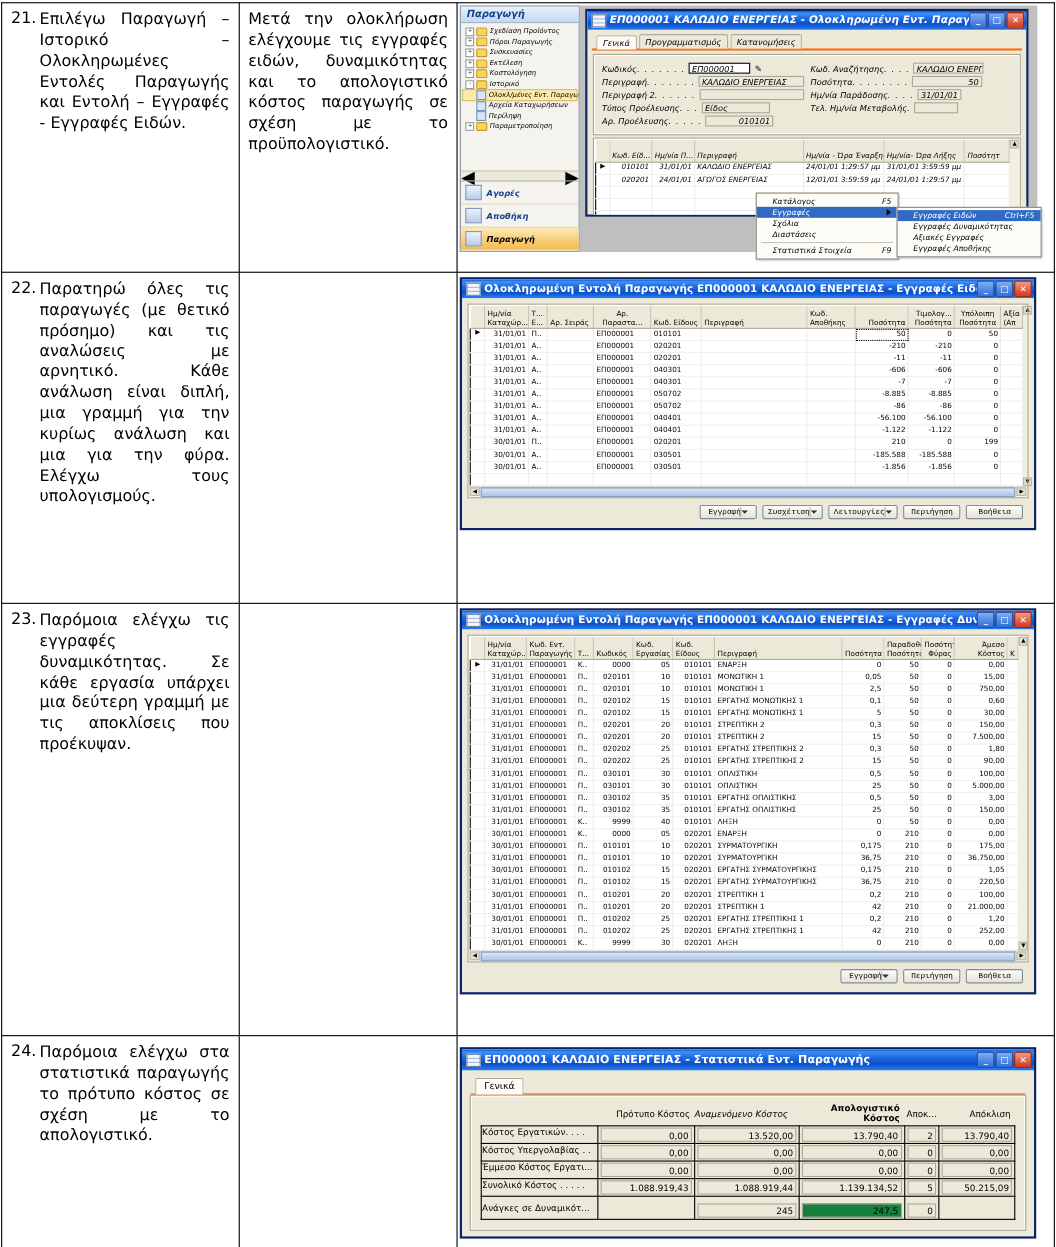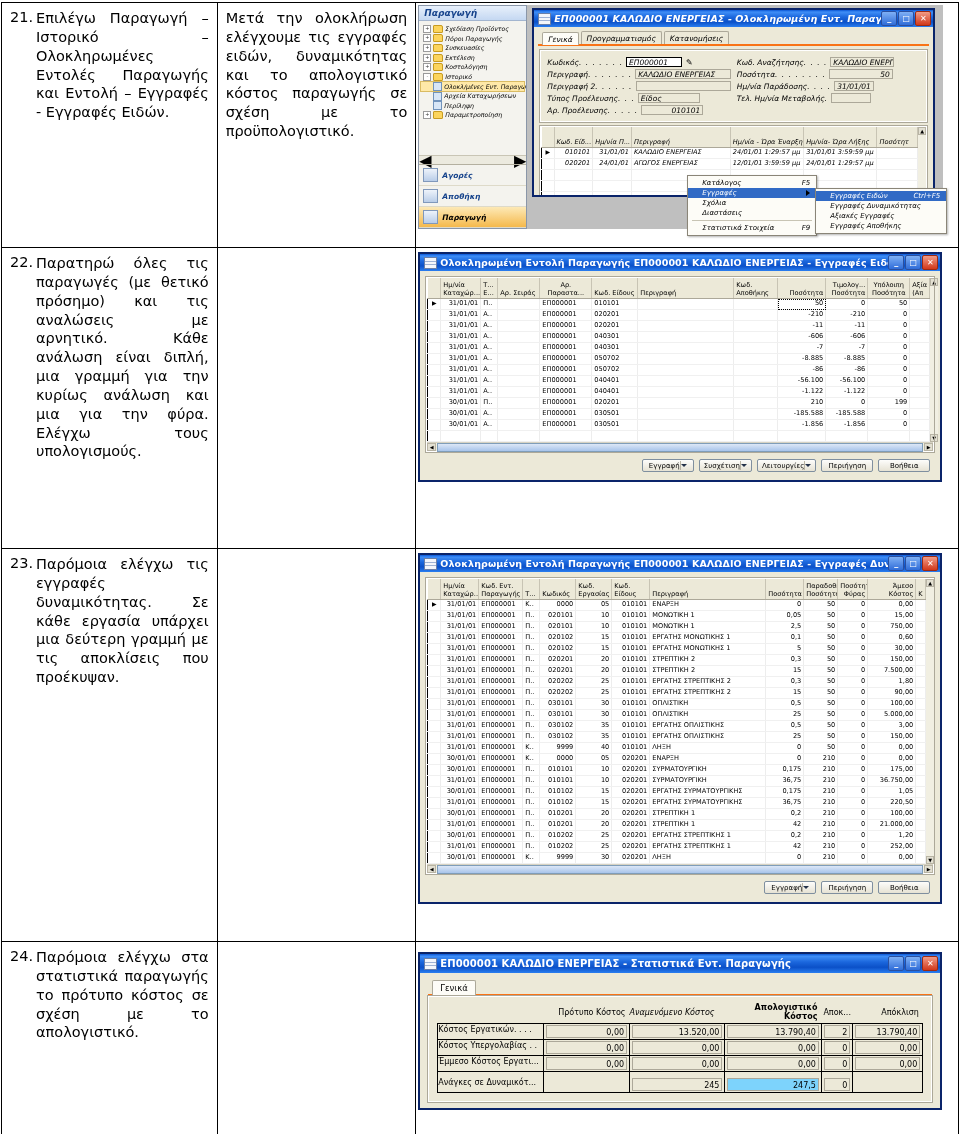--- a/index.html
+++ b/index.html
@@ -66,21 +66,21 @@
   .hscroll{height:8px;background:#f1efe2;border-top:1px solid #d6d2c2;display:flex;align-items:center;}
   .hscroll .arr{width:9px;height:8px;background:#e3e0d2;border:1px solid #b8b4a4;font-size:5px;line-height:6px;text-align:center;box-sizing:border-box;}
   .hscroll .thumb{flex:1;height:7px;margin:0 1px;background:linear-gradient(to bottom,#dce7f7,#a8c4ea);border:1px solid #7f9db9;}
   .vscroll{width:8px;background:#f1efe2;display:flex;flex-direction:column;justify-content:space-between;align-items:center;}
   .vscroll .arr{width:8px;height:8px;background:#e3e0d2;border:1px solid #b8b4a4;font-size:5px;line-height:6px;text-align:center;box-sizing:border-box;}
 
   
   .btnrow{display:flex;justify-content:flex-end;gap:5px;padding:4px 6px 5px 0;}
   .xbtn{min-width:52px;height:13px;border:1px solid #7f8f9f;background:linear-gradient(to bottom,#fdfdfb,#e6e2d4);
         font-size:7px;display:flex;align-items:center;justify-content:center;gap:0;border-radius:2px;padding:0 4px;
-        box-sizing:border-box;white-space:nowrap;}
+        box-sizing:border-box;white-space:nowrap;font-family:Liberation Mono, monospace;}
   .xbtn .caret{width:0;height:0;border-left:3px solid transparent;border-right:3px solid transparent;border-top:3px solid #24324a;}
   .xbtn .sep{width:1px;height:9px;background:#b9b4a4;}
 
   
   .navpane{width:107px;border:1px solid #8a96a8;background:#f4f3ee;display:flex;flex-direction:column;}
   .navhdr{background:linear-gradient(to bottom,#e8f0fb,#c5d8f2);color:#15428b;font-weight:bold;font-size:9px;
           padding:2px 5px;border-bottom:1px solid #a3b5cf;}
   .tree{flex:1;font-size:6.2px;padding:3px 2px;line-height:1.55;overflow:hidden;}
   .tnode{display:flex;align-items:center;gap:2px;white-space:nowrap;padding-left:2px;}
   .tnode.child{padding-left:12px;}
@@ -1229,27 +1229,45 @@
                           <div class="fbox flat num" style="height: 13px; line-height: 13px; font-size: 8px; background: rgb(236, 233, 216);">0,00</div>
                         </td>
                         <td style="padding: 1px 2px;">
                           <div class="fbox flat num" style="height: 13px; line-height: 13px; font-size: 8px; background: rgb(236, 233, 216);">0</div>
                         </td>
                         <td style="padding: 1px 2px;">
                           <div class="fbox flat num" style="height: 13px; line-height: 13px; font-size: 8px; background: rgb(236, 233, 216);">0,00</div>
                         </td>
                       </tr>
                       <tr>
+                        <td style="white-space: nowrap; padding: 1px 4px 1px 0px;">Συνολικό Κόστος . . . . .</td>
+                        <td style="padding: 1px 2px;">
+                          <div class="fbox flat num" style="height: 13px; line-height: 13px; font-size: 8px; background: rgb(236, 233, 216);">1.088.919,43</div>
+                        </td>
+                        <td style="padding: 1px 2px;">
+                          <div class="fbox flat num" style="height: 13px; line-height: 13px; font-size: 8px; background: rgb(236, 233, 216);">1.088.919,44</div>
+                        </td>
+                        <td style="padding: 1px 2px;">
+                          <div class="fbox flat num" style="height: 13px; line-height: 13px; font-size: 8px; background: rgb(236, 233, 216);">1.139.134,52</div>
+                        </td>
+                        <td style="padding: 1px 2px;">
+                          <div class="fbox flat num" style="height: 13px; line-height: 13px; font-size: 8px; background: rgb(236, 233, 216);">5</div>
+                        </td>
+                        <td style="padding: 1px 2px;">
+                          <div class="fbox flat num" style="height: 13px; line-height: 13px; font-size: 8px; background: rgb(236, 233, 216);">50.215,09</div>
+                        </td>
+                      </tr>
+                      <tr>
                         <td style="white-space: nowrap; padding: 6px 4px 1px 0px;">Ανάγκες σε Δυναμικότ...</td>
                         <td></td>
                         <td style="padding: 6px 2px 1px;">
                           <div class="fbox flat num" style="height: 13px; line-height: 13px; font-size: 8px; background: rgb(236, 233, 216);">245</div>
                         </td>
                         <td style="padding: 6px 2px 1px;">
-                          <div class="fbox flat num" style="height: 13px; line-height: 13px; font-size: 8px; background: #7dd3fc;">247,5</div>
+                          <div class="fbox flat num" style="height: 13px; line-height: 13px; font-size: 8px; background: #15803d;">247,5</div>
                         </td>
                         <td style="padding: 6px 2px 1px;">
                           <div class="fbox flat num" style="height: 13px; line-height: 13px; font-size: 8px; background: rgb(236, 233, 216);">0</div>
                         </td>
                         <td></td>
                       </tr>
                     </tbody>
             </table>
           </div>
 

